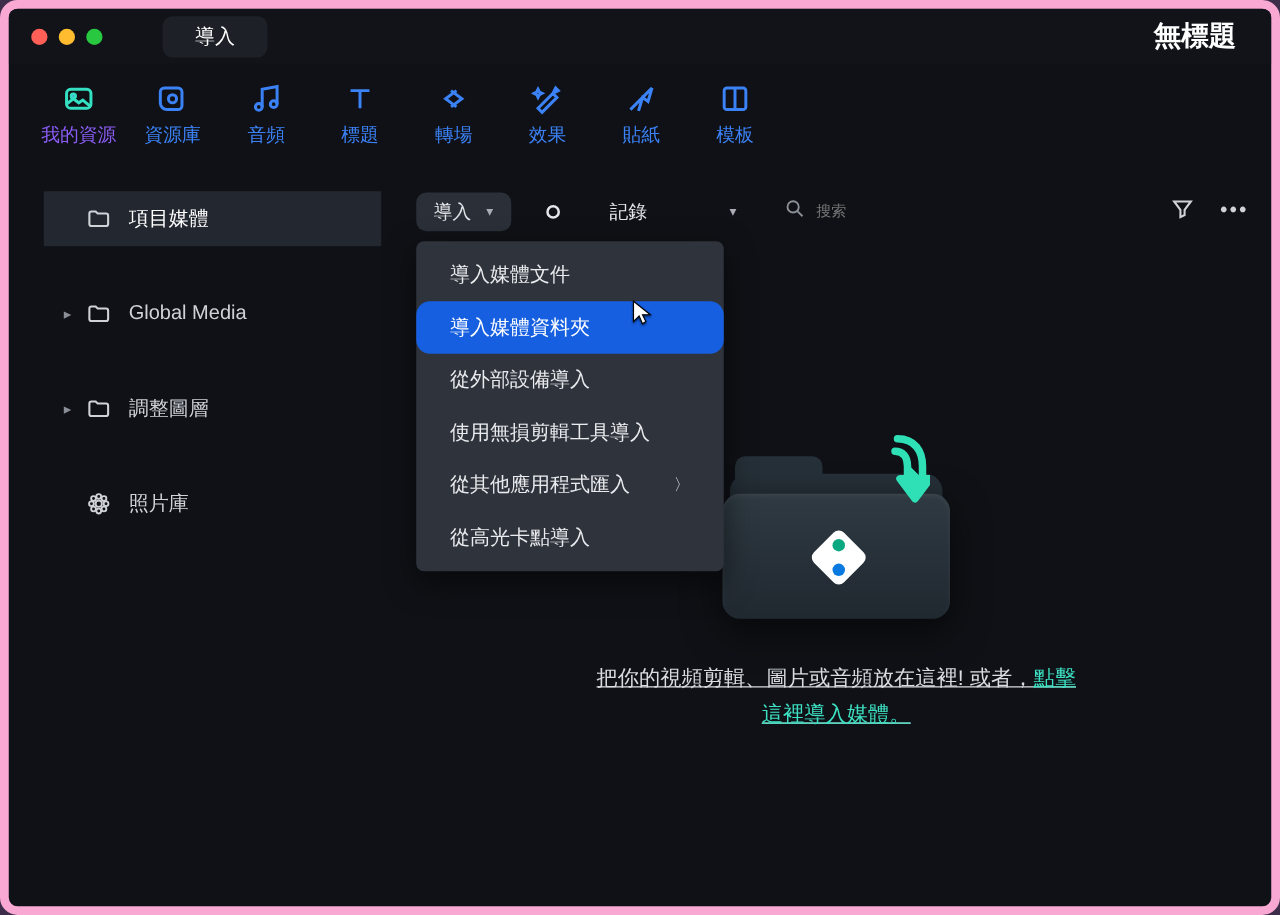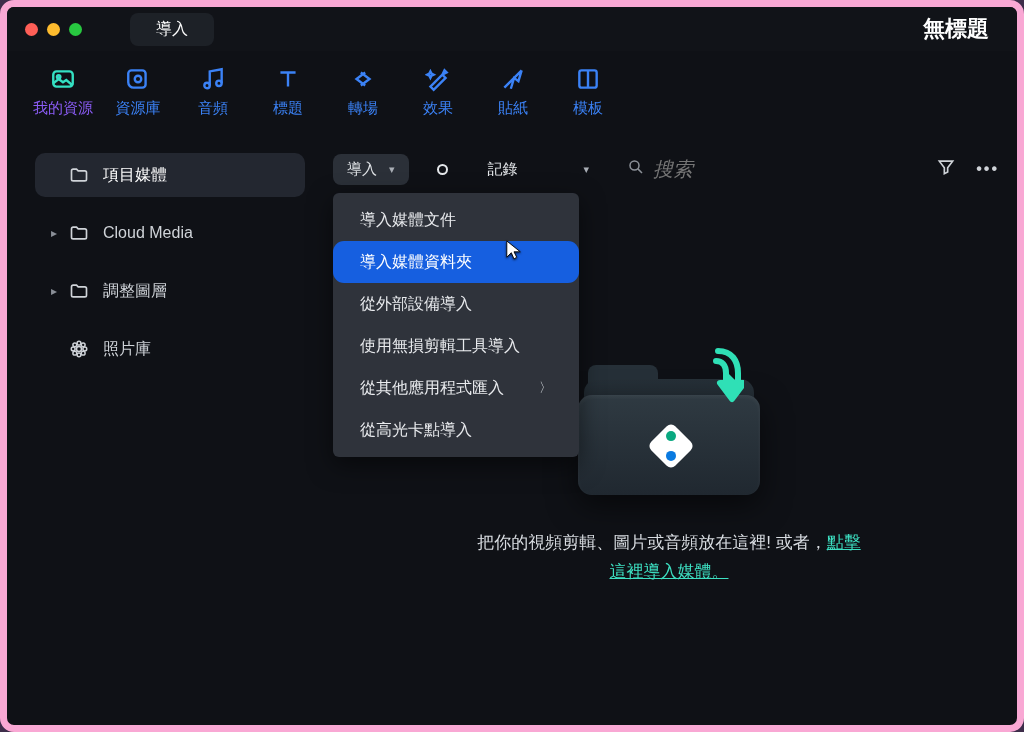--- a/index.html
+++ b/index.html
@@ -18,46 +18,46 @@
   .tabs{display:flex;gap:15px;padding:14px 16px 10px 26px;align-items:flex-end;}
   .tab{display:flex;flex-direction:column;align-items:center;gap:6px;min-width:60px;color:#3b82f6;cursor:pointer;}
   .tab.active{color:#8b5cf6;}
   .tab .ico{width:28px;height:28px;display:flex;align-items:center;justify-content:center;}
   .tab .lbl{font-size:15px;}
   .tab svg{width:26px;height:26px;}
   .tab.active svg *{stroke:#34e0c2;}
   
   .body{display:flex;position:absolute;top:134px;bottom:0;left:0;right:0;}
   .sidebar{width:314px;padding:12px 16px 0 28px;}
-  .sbitem{display:flex;align-items:center;gap:14px;height:44px;padding:0 14px;border-radius:10px;color:#cfd3d8;font-size:16px;cursor:pointer;margin-bottom:14px;}
+  .sbitem{display:flex;align-items:center;gap:14px;height:44px;padding:0 14px;border-radius:0;color:#cfd3d8;font-size:16px;cursor:pointer;margin-bottom:32px;}
   .sbitem.sel{background:#232730;color:#fff;}
   .expander{width:10px;color:#8a8f97;font-size:12px;display:inline-block;text-align:center;margin-right:-4px;}
   .sbicon{width:20px;height:20px;display:flex;align-items:center;justify-content:center;color:#cfd3d8;}
   .sbicon svg{width:20px;height:20px;}
   
   .main{flex:1;position:relative;padding:6px 18px 0 12px;}
   .toolbar{display:flex;align-items:center;gap:14px;height:44px;}
   .btn{display:flex;align-items:center;gap:8px;background:#2b3038;color:#e4e7ea;padding:6px 14px;border-radius:8px;font-size:15px;cursor:pointer;}
   .btn .chev{font-size:11px;color:#a9aeb5;margin-left:4px;}
   .btn.rec{background:transparent;gap:40px;}
   .btn.rec .chev{margin-left:26px;}
   .reddot{width:11px;height:11px;border:2px solid #e4e7ea;border-radius:50%;}
   .search{display:flex;align-items:center;gap:8px;color:#8c9198;font-size:16px;margin-left:10px;flex:1;}
-  .search input{background:transparent;border:none;outline:none;color:#e4e7ea;font-size:20px;width:100px;font-style:italic;}
+  .search input{background:transparent;border:none;outline:none;color:#e4e7ea;font-size:12px;width:100px;}
   .tbicons{display:flex;align-items:center;gap:20px;color:#cfd3d8;}
   .tbicons span{cursor:pointer;}
   
   .menu{position:absolute;left:12px;top:52px;width:246px;background:#2f333b;border-radius:6px;padding:6px 0;box-shadow:0 8px 24px rgba(0,0,0,.5);z-index:50;}
   .mitem{display:flex;align-items:center;justify-content:space-between;padding:0 27px;height:42px;color:#e9ebee;font-size:16px;cursor:pointer;}
   .mitem.hover{background:#165fe0;color:#fff;border-radius:11px;}
   .mitem .arrow{font-size:13px;color:#cfd3d8;}
   .cursor{position:absolute;left:184px;top:98px;z-index:60;color:#fff;}
   .cursor svg{width:18px;height:22px;filter:drop-shadow(0 1px 1px rgba(0,0,0,.7));}
   
-  .empty{position:absolute;left:0;right:0;top:210px;display:flex;flex-direction:column;align-items:center;color:#d9dde2;}
+  .empty{position:absolute;left:0;right:0;top:210px;display:flex;flex-direction:column;align-items:center;color:#d9dde2;text-decoration:underline;}
   .folder{position:relative;width:190px;height:150px;margin-bottom:28px;}
   .folder .back{position:absolute;left:10px;top:28px;width:170px;height:100px;border-radius:14px;background:linear-gradient(180deg,#263038,#1a2127);}
   .folder .tab{all:unset;position:absolute;left:14px;top:14px;width:70px;height:24px;border-radius:8px 8px 0 0;background:#263038;}
   .folder .front{position:absolute;left:4px;top:44px;width:182px;height:100px;border-radius:14px;background:linear-gradient(180deg,#2f3a42,#202830);box-shadow:0 10px 30px rgba(0,0,0,.55),inset 0 2px 4px rgba(255,255,255,.06);}
   .folder .logo{position:absolute;left:80px;top:78px;width:34px;height:34px;transform:rotate(45deg);background:#fff;border-radius:6px;display:flex;align-items:center;justify-content:center;}
   .folder .logo::before,.folder .logo::after{content:"";position:absolute;width:10px;height:10px;border-radius:50%;}
   .folder .logo::before{background:#0aa981;left:5px;top:5px;}
   .folder .logo::after{background:#0a7ae0;right:5px;bottom:5px;}
   .folder .arrowdn{position:absolute;right:20px;top:-4px;}
   .folder .arrowdn svg{width:52px;height:60px;}
@@ -164,21 +164,21 @@
           </span>
           <span>項目媒體</span>
         </div>
         <div class="sbitem">
           <span class="expander">▸</span>
           <span class="sbicon">
             <svg viewBox="0 0 24 24" fill="none" stroke="currentColor" stroke-width="2">
               <path d="M3 7a2 2 0 0 1 2-2h4l2 2h8a2 2 0 0 1 2 2v8a2 2 0 0 1-2 2H5a2 2 0 0 1-2-2z"></path>
             </svg>
           </span>
-          <span>Cloud Media</span>
+          <span>Global Media</span>
         </div>
         <div class="sbitem">
           <span class="expander">▸</span>
           <span class="sbicon">
             <svg viewBox="0 0 24 24" fill="none" stroke="currentColor" stroke-width="2">
               <path d="M3 7a2 2 0 0 1 2-2h4l2 2h8a2 2 0 0 1 2 2v8a2 2 0 0 1-2 2H5a2 2 0 0 1-2-2z"></path>
             </svg>
           </span>
           <span>調整圖層</span>
         </div>

